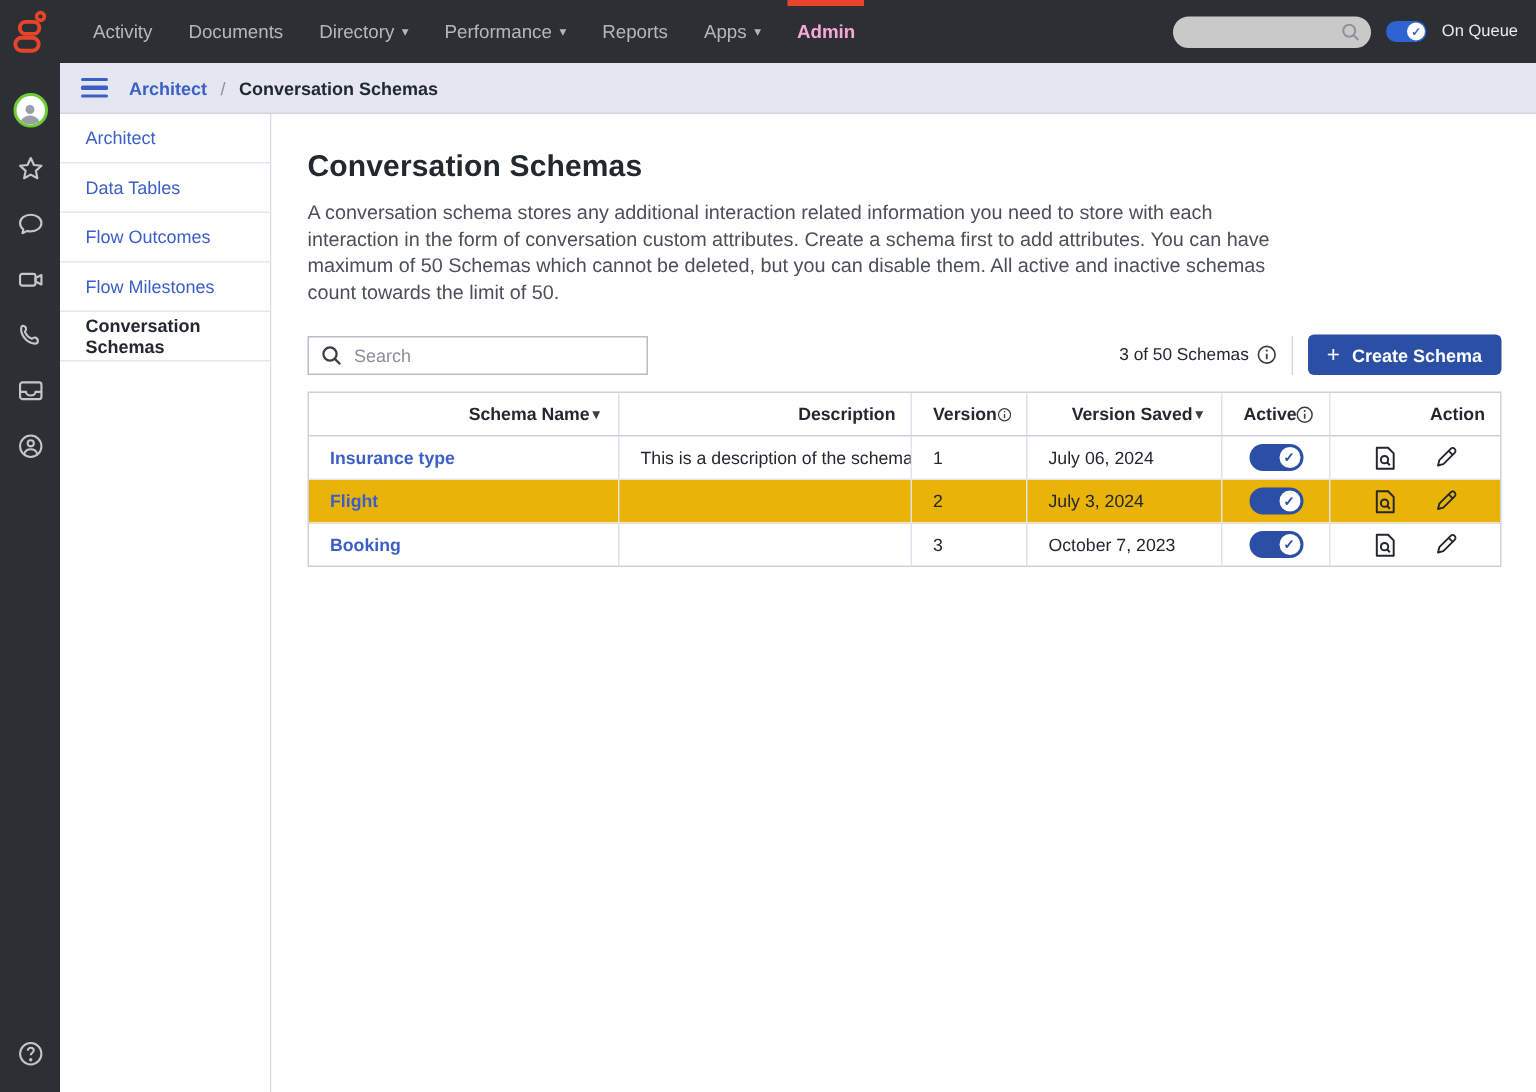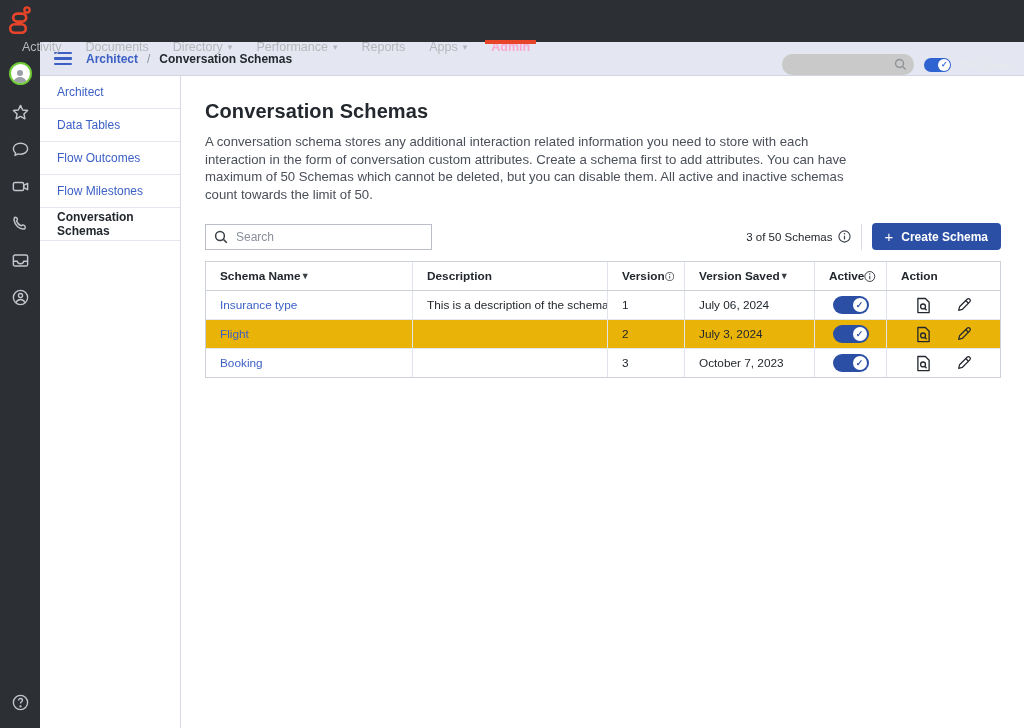--- a/index.html
+++ b/index.html
@@ -1,19 +1,19 @@
 <!DOCTYPE html>
 <html><head>
 <meta charset="utf-8">
 <style>
   * { margin:0; padding:0; box-sizing:border-box; }
   html,body { width:1024px; height:728px; font-family:"Liberation Sans", sans-serif; background:#fff; overflow:hidden; }
 
   
-  .topnav { position:absolute; left:0; top:0; width:1024px; height:42px; background:#2c3035; display:flex; align-items:stretch; z-index:5;flex-direction:column; }
+  .topnav { position:absolute; left:0; top:0; width:1024px; height:42px; background:#2c3035; display:flex; align-items:stretch; z-index:5; }
   .logo-box { width:40px; height:42px; display:flex; align-items:center; justify-content:center; flex:0 0 40px; }
   .nav-items { display:flex; align-items:stretch; margin-left:10px; }
   .nav-item { display:flex; align-items:center; gap:5px; padding:0 12px; color:#b4b8bc; font-size:12.5px; cursor:pointer; position:relative; }
   .nav-item .caret { font-size:9px; color:#b4b8bc; }
   .nav-item.active { color:#f9a8d4; font-weight:bold; }
   .nav-item.active::before { content:""; position:absolute; top:0; left:6px; right:6px; height:4px; background:#e8442a; }
   .topnav-right { margin-left:auto; display:flex; align-items:center; gap:10px; padding-right:12px; }
   .top-search { width:132px; height:21px; background:#c9c9c9; border:none; border-radius:11px; padding:0 24px 0 10px; font-size:11px; color:#333; outline:none; }
   .top-search-wrap { position:relative; }
   .top-search-wrap svg { position:absolute; right:7px; top:4px; }
@@ -55,25 +55,25 @@
   .toolbar-divider { width:1px; height:26px; background:#d8dbe3; }
   .create-btn { height:27px; background:#2b4fa5; color:#fff; border:none; border-radius:4px; font-size:12px; font-weight:bold; padding:0 13px; display:flex; align-items:center; gap:8px; cursor:pointer; font-family:"Liberation Sans", sans-serif; }
   .create-btn .plus { font-size:15px; font-weight:normal; }
 
   
   .table { margin-top:11px; width:796px; border:1px solid #ccd1da; }
   .t-row { display:grid; grid-template-columns:207px 195px 77px 130px 72px 113px; }
   .t-head { border-bottom:1px solid #ccd1da; }
   .t-cell { height:28px; display:flex; align-items:center; padding:0 10px 0 14px; font-size:11.8px; color:#23282e; border-right:1px solid #e0e3ea; overflow:hidden; white-space:nowrap; }
   .t-cell:last-child { border-right:none; }
-  .t-head .t-cell { font-weight:bold; justify-content:flex-start; }
+  .t-head .t-cell { font-weight:bold; justify-content:flex-end; }
   .t-body .t-row { border-bottom:1px solid #e3e6ed; }
   .t-body .t-row:last-child { border-bottom:none; }
   .t-body .t-row.striped { background:#eab308; }
-  .cell-link { color:#3b5fc5; cursor:pointer; }
+  .cell-link { color:#3b5fc5; cursor:pointer;font-weight:bold; }
   .sort-arrow { font-size:9px; color:#3a3f46; }
   .cell-center { justify-content:center; padding:0; }
   .action-cell { justify-content:space-around; padding:0 16px; }
 
   .toggle { width:36px; height:18px; border-radius:9px; background:#2b4fa5; position:relative; cursor:pointer; }
   .toggle .knob { position:absolute; right:2px; top:2px; width:14px; height:14px; border-radius:50%; background:#fff; display:flex; align-items:center; justify-content:center; font-size:9px; color:#2b4fa5; font-weight:bold; }
 
   .icon-btn { width:20px; height:20px; display:flex; align-items:center; justify-content:center; cursor:pointer; }
 </style>
 </head>

